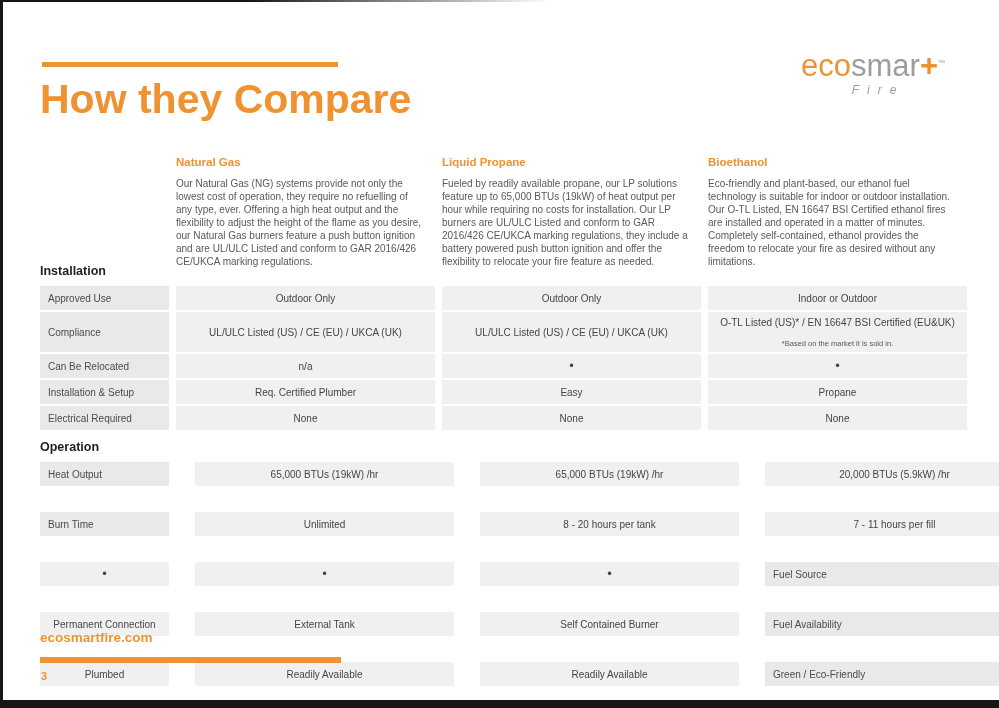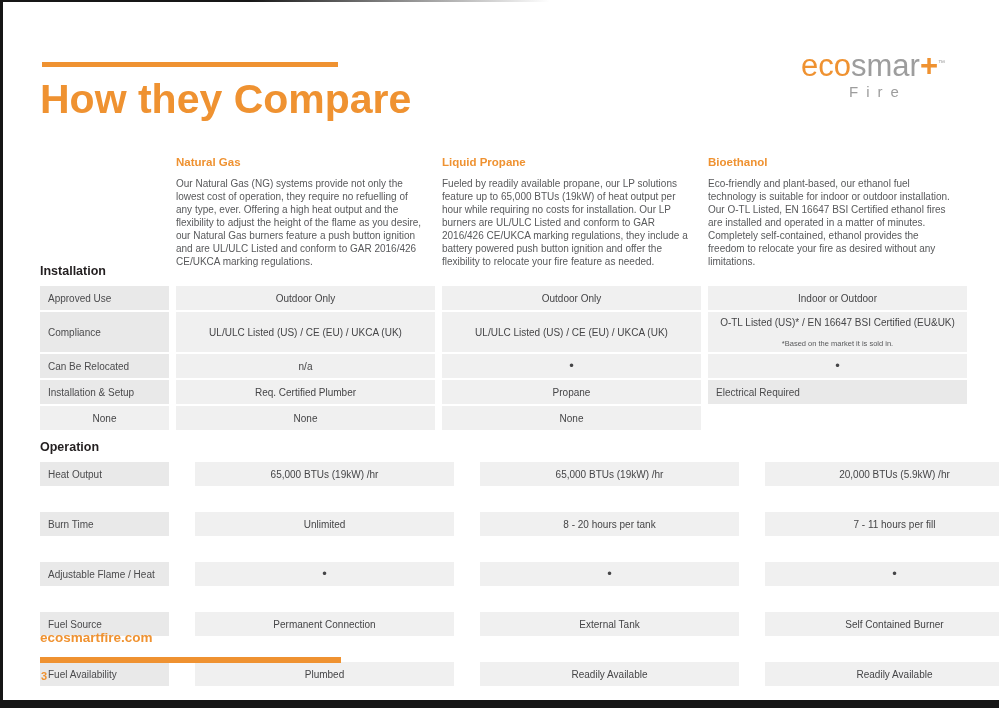--- a/index.html
+++ b/index.html
@@ -17,21 +17,21 @@
   .page-title {
     position:absolute; left:40px; top:76px; margin:0;
     font-size:41px; font-weight:bold; color:#EF9231; letter-spacing:0px;text-align:right;
   }
 
   .logo { position:absolute; top:50px; right:54px; text-align:center; }
   .logo-main { font-size:31px; color:#9D9D9D; line-height:1; }
   .logo-eco  { color:#EF9231; }
   .logo-plus { color:#EF9231; font-weight:bold; }
   .logo-tm   { font-size:7px; color:#9D9D9D; vertical-align:super; }
-  .logo-sub  { font-size:15px; color:#9D9D9D; letter-spacing:8px; margin-top:2px; padding-left:10px; }
+  .logo-sub  { font-size:12px; color:#9D9D9D; letter-spacing:8px; margin-top:2px; padding-left:10px;font-style:italic; }
 
   .intro {
     position:absolute; left:40px; top:156px; width:927px;
     display:grid; grid-template-columns:129px 259px 259px 259px; column-gap:7px;
   }
   .intro-col h3 { margin:0 0 9px 0; font-size:11.5px; font-weight:bold; color:#EF9231; }
   .intro-col p  { margin:0; font-size:10px; line-height:13px; color:#58595B; padding-right:12px; }
 
   .section-title {
     position:absolute; left:40px; margin:0;
@@ -128,20 +128,23 @@
         <div class="cell-value dot">•</div>
       </div>
       <div class="cell value-cell">
         <div class="cell-value dot">•</div>
       </div>
       <div class="cell label-cell">Installation &amp; Setup</div>
       <div class="cell value-cell">
         <div class="cell-value">Req. Certified Plumber</div>
       </div>
       <div class="cell value-cell">
+        <div class="cell-value">Easy</div>
+      </div>
+      <div class="cell value-cell">
         <div class="cell-value">Propane</div>
       </div>
       <div class="cell label-cell">Electrical Required</div>
       <div class="cell value-cell">
         <div class="cell-value">None</div>
       </div>
       <div class="cell value-cell">
         <div class="cell-value">None</div>
       </div>
       <div class="cell value-cell">
@@ -164,21 +167,20 @@
       <div class="cell label-cell">Burn Time</div>
       <div class="cell value-cell">
         <div class="cell-value">Unlimited</div>
       </div>
       <div class="cell value-cell">
         <div class="cell-value">8 - 20 hours per tank</div>
       </div>
       <div class="cell value-cell">
         <div class="cell-value">7 - 11 hours per fill</div>
       </div>
-      <div class="cell label-cell">Adjustable Flame / Heat</div>
       <div class="cell value-cell">
         <div class="cell-value dot">•</div>
       </div>
       <div class="cell value-cell">
         <div class="cell-value dot">•</div>
       </div>
       <div class="cell value-cell">
         <div class="cell-value dot">•</div>
       </div>
       <div class="cell label-cell">Fuel Source</div>

